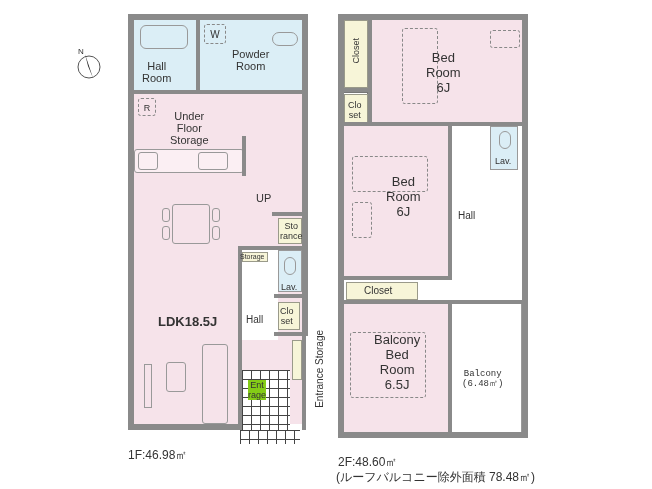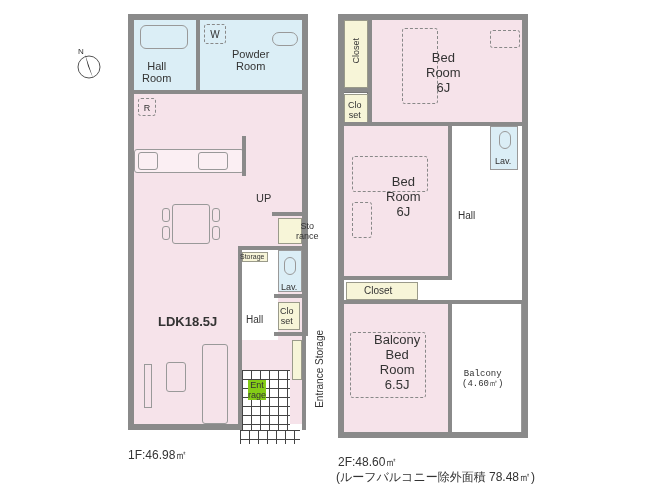--- a/index.html
+++ b/index.html
@@ -53,20 +53,25 @@
     <div class="furn" style="left:72px;top:12px;width:26px;height:14px;border-radius:8px;"></div>
     <div class="lbl" style="left:32px;top:28px;">
       <div>Powder</div>
         <div>Room</div>
     </div>
   </div>
   <div class="wall" style="left:6px;top:76px;width:168px;height:4px;"></div>
 
   <div class="room pink" style="left:6px;top:80px;width:168px;height:330px;"></div>
   <div class="furn dash" style="left:10px;top:84px;width:18px;height:18px;font-size:9px;text-align:center;line-height:18px;">R</div>
+  <div class="lbl" style="left:42px;top:96px;">
+    <div>Under</div>
+      <div>Floor</div>
+      <div>Storage</div>
+  </div>
   <div class="furn" style="left:6px;top:135px;width:110px;height:24px;background:#fbeff3;"></div>
   <div class="furn" style="left:10px;top:138px;width:20px;height:18px;"></div>
   <div class="furn" style="left:70px;top:138px;width:30px;height:18px;"></div>
   <div class="wall" style="left:114px;top:122px;width:4px;height:40px;"></div>
 
   <div class="furn" style="left:44px;top:190px;width:38px;height:40px;"></div>
   <div class="furn" style="left:34px;top:194px;width:8px;height:14px;"></div>
   <div class="furn" style="left:34px;top:212px;width:8px;height:14px;"></div>
   <div class="furn" style="left:84px;top:194px;width:8px;height:14px;"></div>
   <div class="furn" style="left:84px;top:212px;width:8px;height:14px;"></div>
@@ -75,21 +80,21 @@
 
   <div class="furn" style="left:74px;top:330px;width:26px;height:80px;"></div>
   <div class="furn" style="left:38px;top:348px;width:20px;height:30px;"></div>
   <div class="furn" style="left:16px;top:350px;width:8px;height:44px;border-radius:0;"></div>
 
   <div class="stair" style="left:148px;top:168px;width:26px;height:30px;"></div>
   <div class="lbl" style="left:128px;top:178px;">UP</div>
 
   <div class="wall" style="left:144px;top:198px;width:30px;height:4px;"></div>
   <div class="room cream" style="left:150px;top:204px;width:24px;height:26px;"></div>
-  <div class="lbl sm" style="left:168px;top:207px;">
+  <div class="lbl sm" style="left:152px;top:207px;">
       <div>Sto</div>
       <div>rance</div>
     </div>
 
   <div class="wall" style="left:110px;top:232px;width:64px;height:4px;"></div>
   <div class="wall" style="left:110px;top:232px;width:4px;height:184px;"></div>
   <div class="room white" style="left:114px;top:236px;width:36px;height:90px;"></div>
   <div class="room cream" style="left:114px;top:238px;width:26px;height:10px;"></div>
   <div class="lbl sm" style="left:112px;top:238px;font-size:7px;">Storage</div>
   <div class="lbl" style="left:118px;top:300px;font-size:10px;">Hall</div>
@@ -181,18 +186,18 @@
       <div>Balcony</div>
       <div>Bed</div>
       <div>Room</div>
       <div>6.5J</div>
     </div>
   <div class="wall" style="left:110px;top:290px;width:4px;height:128px;"></div>
 
   <div class="room white" style="left:114px;top:290px;width:70px;height:128px;border-right:1px solid #999;"></div>
   <div class="lbl sm" style="left:124px;top:355px;font-family:Liberation Mono, monospace;">
       <div>Balcony</div>
-      <div>(4.60㎡)</div>
+      <div>(6.48㎡)</div>
     </div>
 </div>
 
 <div class="foot" style="left:338px;top:454px;">2F:48.60㎡</div>
 <div class="foot" style="left:336px;top:469px;">(ルーフバルコニー除外面積  78.48㎡)</div>
 
 </body></html>

